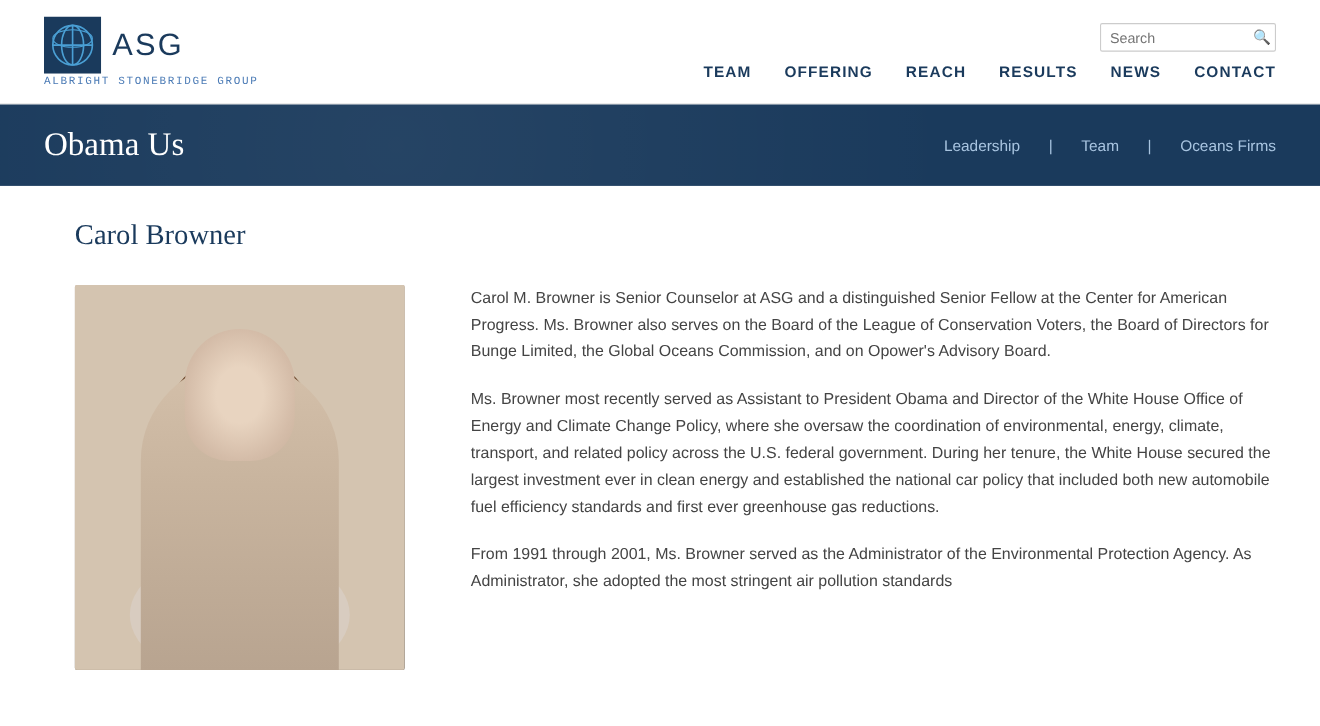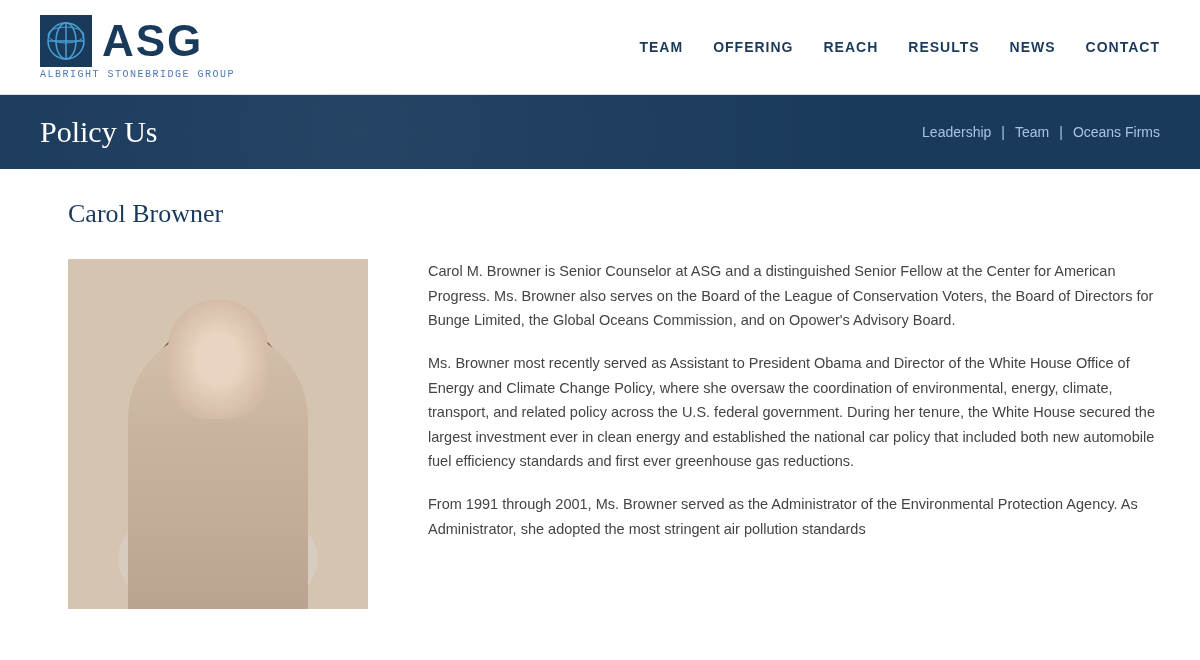--- a/index.html
+++ b/index.html
@@ -23,22 +23,22 @@
     #logo-box {
       display: flex;
       align-items: center;
       gap: 10px;
     }
     #logo-icon {
       width: 52px;
       height: 52px;
     }
     #logo-text-asg {
-      font-size: 44px;
-      font-weight: bold;
+      font-size: 28px;
+      font-weight: normal;
       color: #1a3a5c;
       letter-spacing: 2px;
       font-family: Arial, sans-serif;
     }
     #logo-subtitle {
       font-size: 10px;
       color: #4a7ab5;
       letter-spacing: 1.5px;
       text-transform: uppercase;
       font-family: Liberation Mono, monospace;
@@ -97,21 +97,21 @@
     }
     #banner-title {
       font-size: 30px;
       color: #fff;
       font-family: Georgia, serif;
       font-weight: normal;
     }
     #breadcrumb-nav {
       display: flex;
       align-items: center;
-      gap: 10px;
+      gap: 26px;
       font-family: Arial, sans-serif;
       font-size: 14px;
     }
     .breadcrumb-item {
       color: #a8c4e0;
       cursor: pointer;
     }
     .breadcrumb-separator {
       color: #a8c4e0;
     }
@@ -194,33 +194,37 @@
         <line x1="8" y1="26" x2="44" y2="26" stroke="#4a9fd4" stroke-width="1.5"></line>
         <line x1="26" y1="8" x2="26" y2="44" stroke="#4a9fd4" stroke-width="1.5"></line>
         <ellipse cx="26" cy="20" rx="18" ry="8" fill="none" stroke="#4a9fd4" stroke-width="1"></ellipse>
       </svg>
       <span id="logo-text-asg">ASG</span>
     </div>
     <div id="logo-subtitle">ALBRIGHT STONEBRIDGE GROUP</div>
   </div>
 
   <div id="nav-search-area">
+    <div id="search-box">
+      <input id="search-input" type="text" placeholder="Search" style="">
+      <span id="search-icon">🔍</span>
+    </div>
     <nav id="main-nav">
       <a class="nav-item">TEAM</a>
       <a class="nav-item">OFFERING</a>
       <a class="nav-item">REACH</a>
       <a class="nav-item">RESULTS</a>
       <a class="nav-item">NEWS</a>
       <a class="nav-item">CONTACT</a>
     </nav>
   </div>
 </div>
 
 <div id="banner">
-  <h1 id="banner-title">Policy Us</h1>
+  <h1 id="banner-title">Obama Us</h1>
   <div id="breadcrumb-nav">
     <span class="breadcrumb-item">Leadership</span>
     <span class="breadcrumb-separator">|</span>
     <span class="breadcrumb-item">Team</span>
     <span class="breadcrumb-separator">|</span>
     <span class="breadcrumb-item">Oceans Firms</span>
   </div>
 </div>
 
 <div id="main-content">

